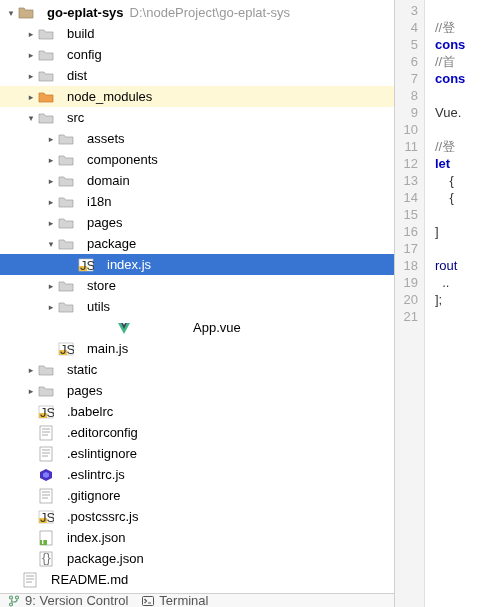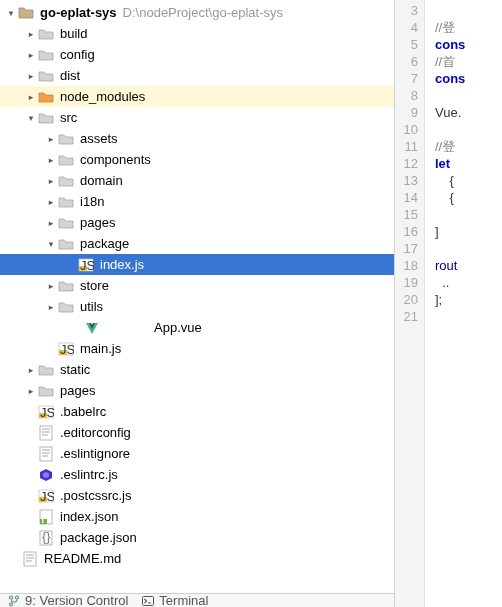--- a/index.html
+++ b/index.html
@@ -5,21 +5,21 @@
 * { margin: 0; padding: 0; box-sizing: border-box; font-family: "Segoe UI", Arial, sans-serif; font-size: 13px; }
 body { display: flex; width: 502px; height: 607px; overflow: hidden; background: #fff; }
 .tree-panel { width: 395px; height: 100%; border-right: 1px solid #d0d0d0; display: flex; flex-direction: column; }
 .tree-body { flex: 1; overflow: auto; padding-top: 2px; }
 .tree-row { display: flex; align-items: center; height: 21px; padding-left: 4px; cursor: pointer; white-space: nowrap; }
 .tree-row.selected { background: #3874d1; color: #fff; }
 .tree-row.highlight { background: #fff8d6; }
 .arrow { width: 14px; height: 14px; display: inline-flex; align-items: center; justify-content: center; font-size: 9px; color: #5a5a5a; }
 .tree-row.selected .arrow { color: #fff; }
 .arrow.none { visibility: hidden; }
-.icon { width: 16px; height: 16px; margin-right: 6px; display: inline-flex; align-items: flex-end; justify-content: center; }
+.icon { width: 16px; height: 16px; margin-right: 13px; display: inline-flex; align-items: flex-end; justify-content: center; }
 .label { }
 .path-hint { color: #999; margin-left: 6px; }
 .bottom-bar { height: 14px; border-top: 1px solid #d0d0d0; display: flex; align-items: center; padding: 0 8px; gap: 14px; background: #f7f7f7; font-size: 12px; color: #555; }
 .bottom-item { display: flex; align-items: center; gap: 5px; cursor: pointer; }
 .gutter { width: 30px; background: #f4f4f4; border-right: 1px solid #e0e0e0; text-align: right; padding: 2px 6px 0 0; color: #a8a8a8; font-family: Consolas, monospace; font-size: 12px; line-height: 17px; }
 .code { flex: 1; padding: 2px 0 0 10px; font-family: Consolas, monospace; font-size: 12px; line-height: 17px; white-space: pre; color: #333; overflow: hidden; }
 .cm { color: #808080; }
 .kw { color: #0000c0; font-weight: bold; }
 .kw2 { color: #000080; }
 svg { display: block; }
@@ -160,21 +160,21 @@
       </div>
       <div class="tree-row" style="padding-left: 44px;">
         <span class="arrow ">▸</span>
         <span class="icon">
           <svg width="16" height="16" viewBox="0 0 16 16">
             <path d="M1 4h5l1.5 2H15v7H1z" fill="#d4d4d4" stroke="#9e9e9e" stroke-width="0.7"></path>
           </svg>
         </span>
         <span class="label">utils</span>
       </div>
-      <div class="tree-row" style="padding-left: 22px; gap: 48px;">
+      <div class="tree-row" style="padding-left: 54px; gap: 48px;">
         <span class="arrow none">▸</span>
         <span class="icon">
           <svg width="16" height="16" viewBox="0 0 16 16">
             <path d="M2 3h3l3 5 3-5h3L8 14z" fill="#41b883"></path>
             <path d="M5 3h2l1 2 1-2h2L8 9z" fill="#35495e"></path>
           </svg>
         </span>
         <span class="label">App.vue</span>
       </div>
       <div class="tree-row" style="padding-left: 44px;">
@@ -243,20 +243,32 @@
       </div>
       <div class="tree-row" style="padding-left: 24px;">
         <span class="arrow none">▸</span>
         <span class="icon">
           <svg width="16" height="16" viewBox="0 0 16 16">
             <polygon points="8,2 14,5 14,11 8,14 2,11 2,5" fill="#4b32c3"></polygon>
             <polygon points="8,5 11,6.5 11,9.5 8,11 5,9.5 5,6.5" fill="#8080ff"></polygon>
           </svg>
         </span>
         <span class="label">.eslintrc.js</span>
+      </div>
+      <div class="tree-row" style="padding-left: 24px;">
+        <span class="arrow none">▸</span>
+        <span class="icon">
+          <svg width="16" height="16" viewBox="0 0 16 16">
+            <rect x="2" y="1" width="12" height="14" fill="#fff" stroke="#999" stroke-width="0.7"></rect>
+            <line x1="4" y1="4" x2="12" y2="4" stroke="#aaa"></line>
+            <line x1="4" y1="7" x2="12" y2="7" stroke="#aaa"></line>
+            <line x1="4" y1="10" x2="10" y2="10" stroke="#aaa"></line>
+          </svg>
+        </span>
+        <span class="label">.gitignore</span>
       </div>
       <div class="tree-row" style="padding-left: 24px;">
         <span class="arrow none">▸</span>
         <span class="icon">
           <svg width="16" height="16" viewBox="0 0 16 16">
             <rect x="1" y="2" width="14" height="12" fill="#fff" stroke="#bbb" stroke-width="0.7"></rect>
             <rect x="1" y="9" width="8" height="5" fill="#f0c040"></rect>
             <text x="2" y="13" font-size="5" font-family="Arial" fill="#333">JS</text>
           </svg>
         </span>

